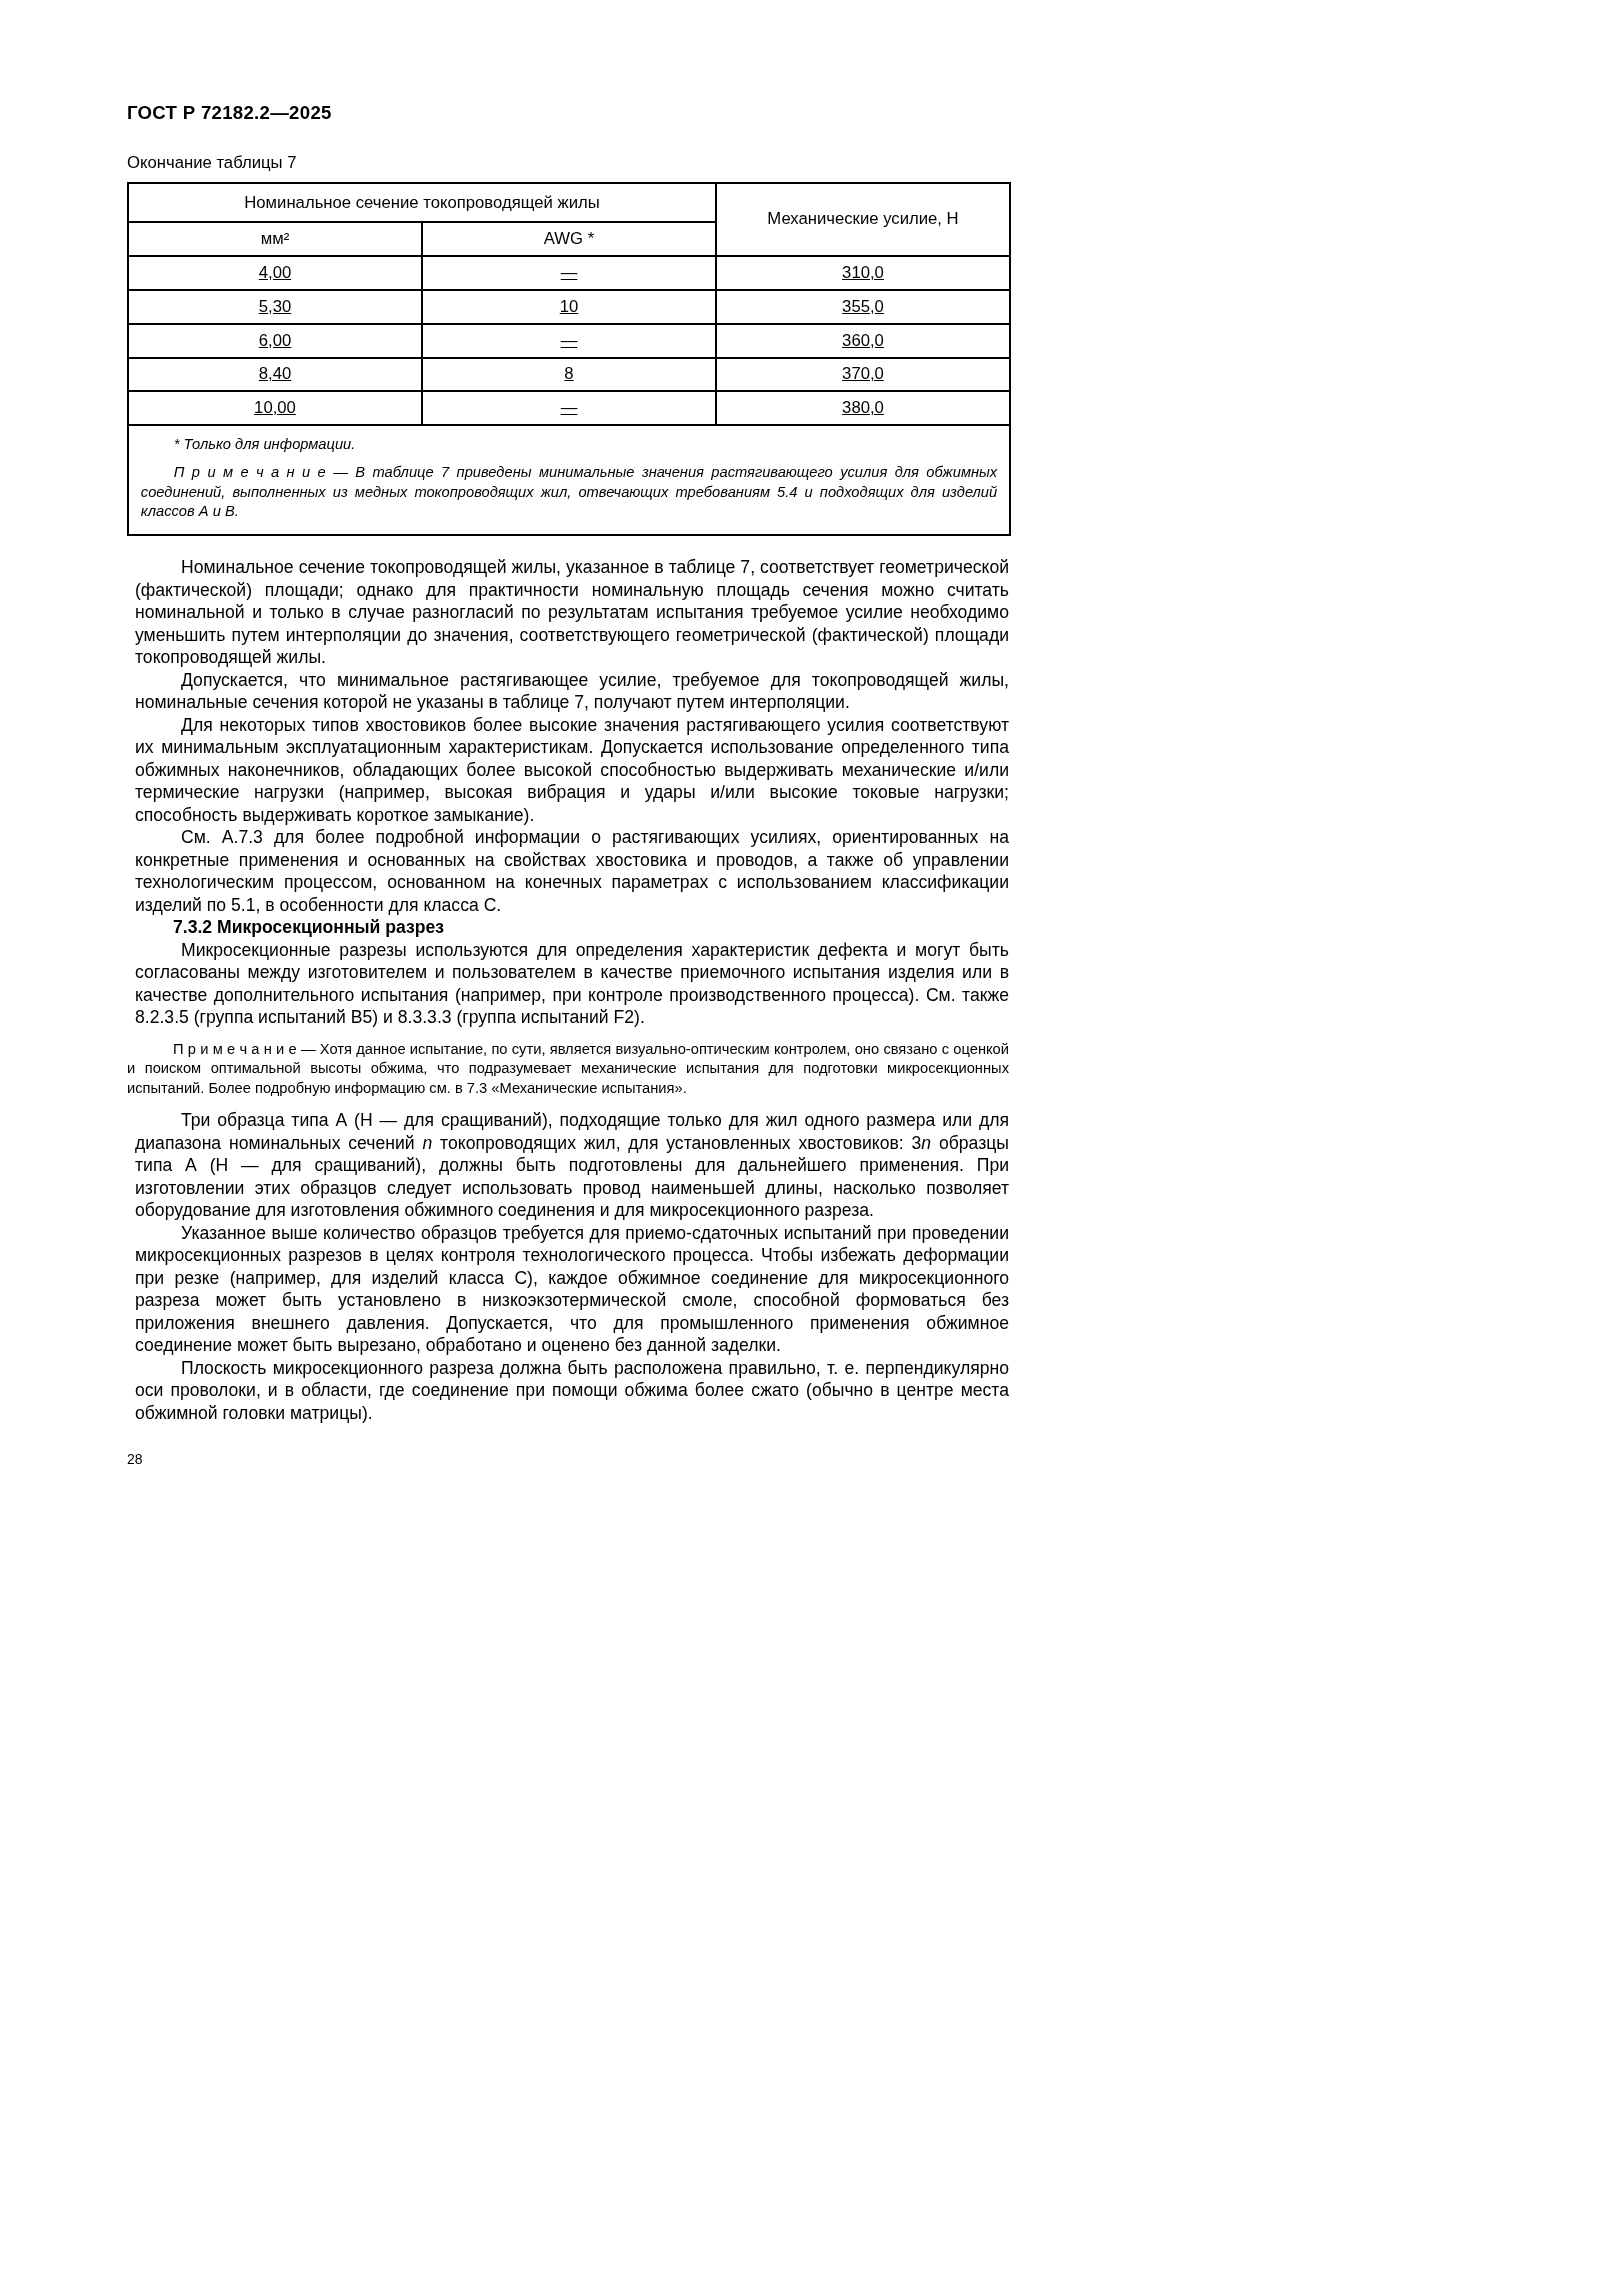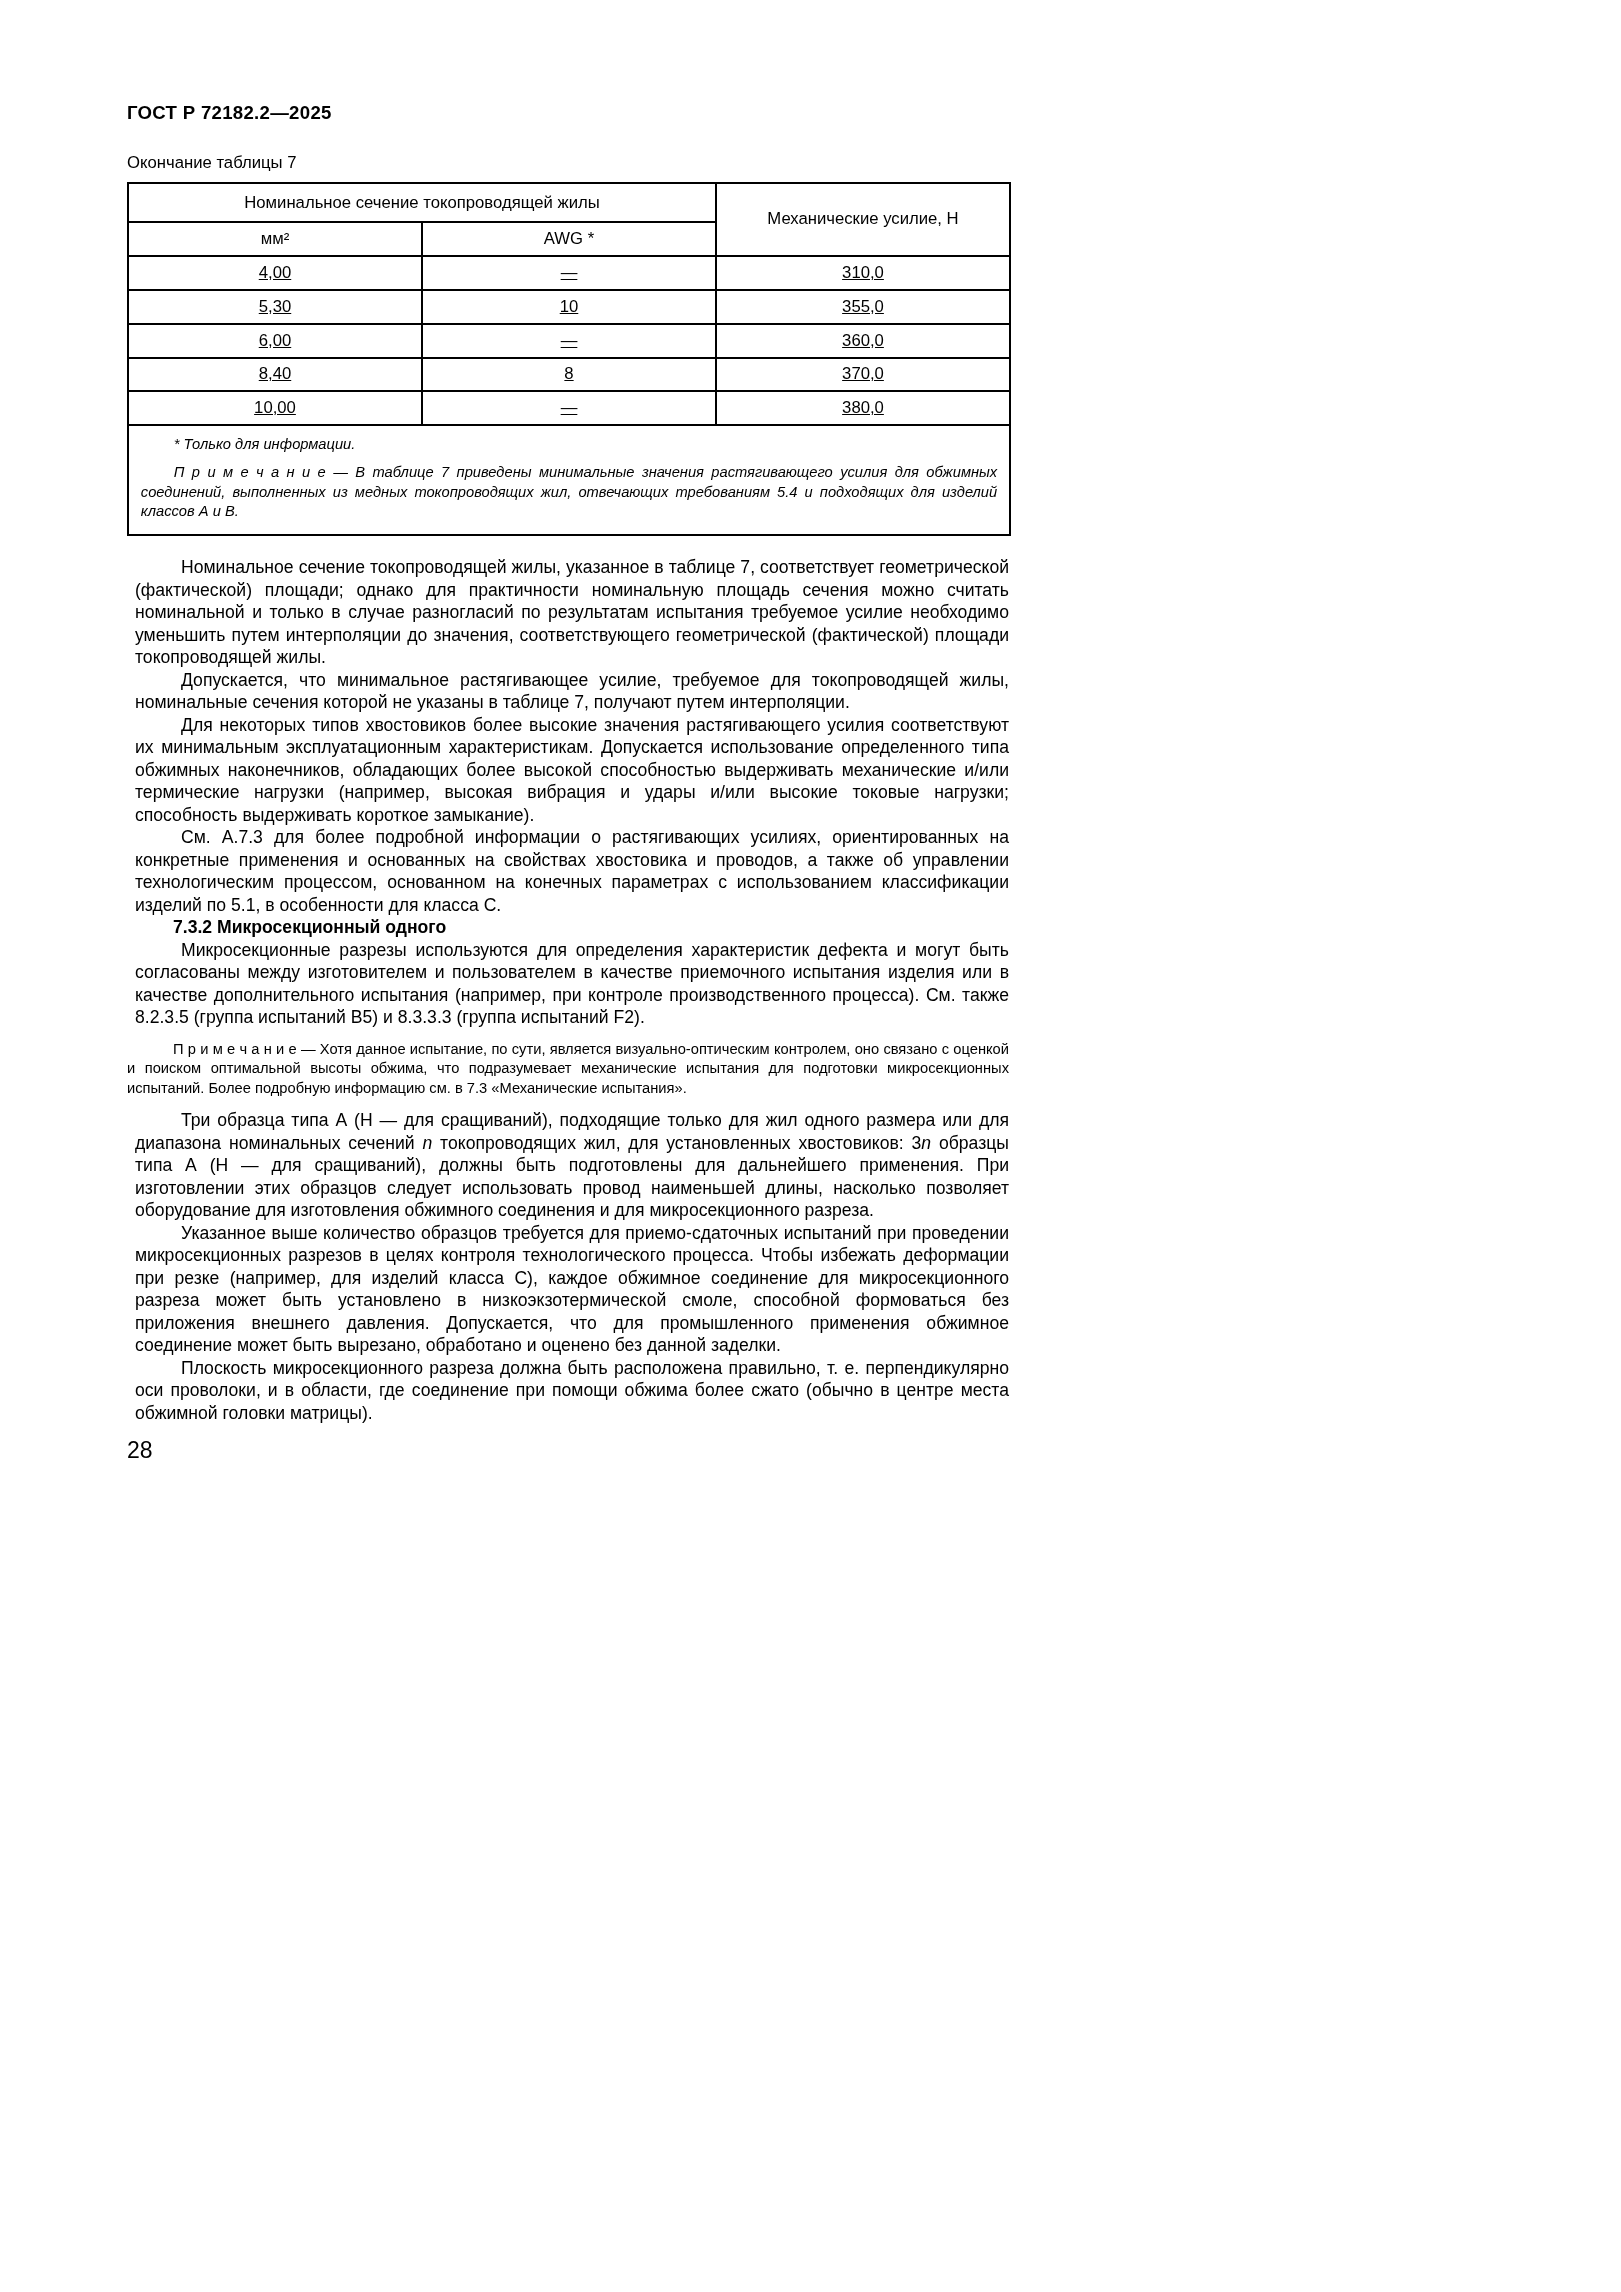--- a/index.html
+++ b/index.html
@@ -75,22 +75,22 @@
   }
   p.note {
     font-size:14.7px;
     line-height:19.6px;
     text-align:justify;
     text-indent:46px;
     margin:10.8px 0;
   }
   .it { font-style:italic; }
   .pageno {
-    font-size:23px;
-    margin-top:13px;
+    font-size:14px;
+    margin-top:27px;
   }
 </style>
 </head>
 <body>
 
 <div class="content">
 
   <div class="doc-code">ГОСТ Р 72182.2—2025</div>
 
   <div class="table-caption">Окончание таблицы 7</div>
@@ -144,21 +144,21 @@
         </td>
       </tr>
     </tbody>
   </table>
 
   <div class="body-text">
     <p class="b">Номинальное сечение токопроводящей жилы, указанное в таблице 7, соответствует геометрической (фактической) площади; однако для практичности номинальную площадь сечения можно считать номинальной и только в случае разногласий по результатам испытания требуемое усилие необходимо уменьшить путем интерполяции до значения, соответствующего геометрической (фактической) площади токопроводящей жилы.</p>
     <p class="b">Допускается, что минимальное растягивающее усилие, требуемое для токопроводящей жилы, номинальные сечения которой не указаны в таблице 7, получают путем интерполяции.</p>
     <p class="b">Для некоторых типов хвостовиков более высокие значения растягивающего усилия соответствуют их минимальным эксплуатационным характеристикам. Допускается использование определенного типа обжимных наконечников, обладающих более высокой способностью выдерживать механические и/или термические нагрузки (например, высокая вибрация и удары и/или высокие токовые нагрузки; способность выдерживать короткое замыкание).</p>
     <p class="b">См. А.7.3 для более подробной информации о растягивающих усилиях, ориентированных на конкретные применения и основанных на свойствах хвостовика и проводов, а также об управлении технологическим процессом, основанном на конечных параметрах с использованием классификации изделий по 5.1, в особенности для класса С.</p>
-    <p class="head">7.3.2 Микросекционный одного</p>
+    <p class="head">7.3.2 Микросекционный разрез</p>
     <p class="b">Микросекционные разрезы используются для определения характеристик дефекта и могут быть согласованы между изготовителем и пользователем в качестве приемочного испытания изделия или в качестве дополнительного испытания (например, при контроле производственного процесса). См. также 8.2.3.5 (группа испытаний В5) и 8.3.3.3 (группа испытаний F2).</p>
     <p class="note">П р и м е ч а н и е — Хотя данное испытание, по сути, является визуально-оптическим контролем, оно связано с оценкой и поиском оптимальной высоты обжима, что подразумевает механические испытания для подготовки микросекционных испытаний. Более подробную информацию см. в 7.3 «Механические испытания».</p>
     <p class="b"><span>Три образца типа А (Н — для сращиваний), подходящие только для жил одного размера или для диапазона номинальных сечений </span><span class="it">n</span><span> токопроводящих жил, для установленных хвостовиков: 3</span><span class="it">n</span><span> образцы типа А (Н — для сращиваний), должны быть подготовлены для дальнейшего применения. При изготовлении этих образцов следует использовать провод наименьшей длины, насколько позволяет оборудование для изготовления обжимного соединения и для микросекционного разреза.</span></p>
     <p class="b">Указанное выше количество образцов требуется для приемо-сдаточных испытаний при проведении микросекционных разрезов в целях контроля технологического процесса. Чтобы избежать деформации при резке (например, для изделий класса С), каждое обжимное соединение для микросекционного разреза может быть установлено в низкоэкзотермической смоле, способной формоваться без приложения внешнего давления. Допускается, что для промышленного применения обжимное соединение может быть вырезано, обработано и оценено без данной заделки.</p>
     <p class="b">Плоскость микросекционного разреза должна быть расположена правильно, т. е. перпендикулярно оси проволоки, и в области, где соединение при помощи обжима более сжато (обычно в центре места обжимной головки матрицы).</p>
   </div>
 
   <div class="pageno">28</div>
 
 </div>

